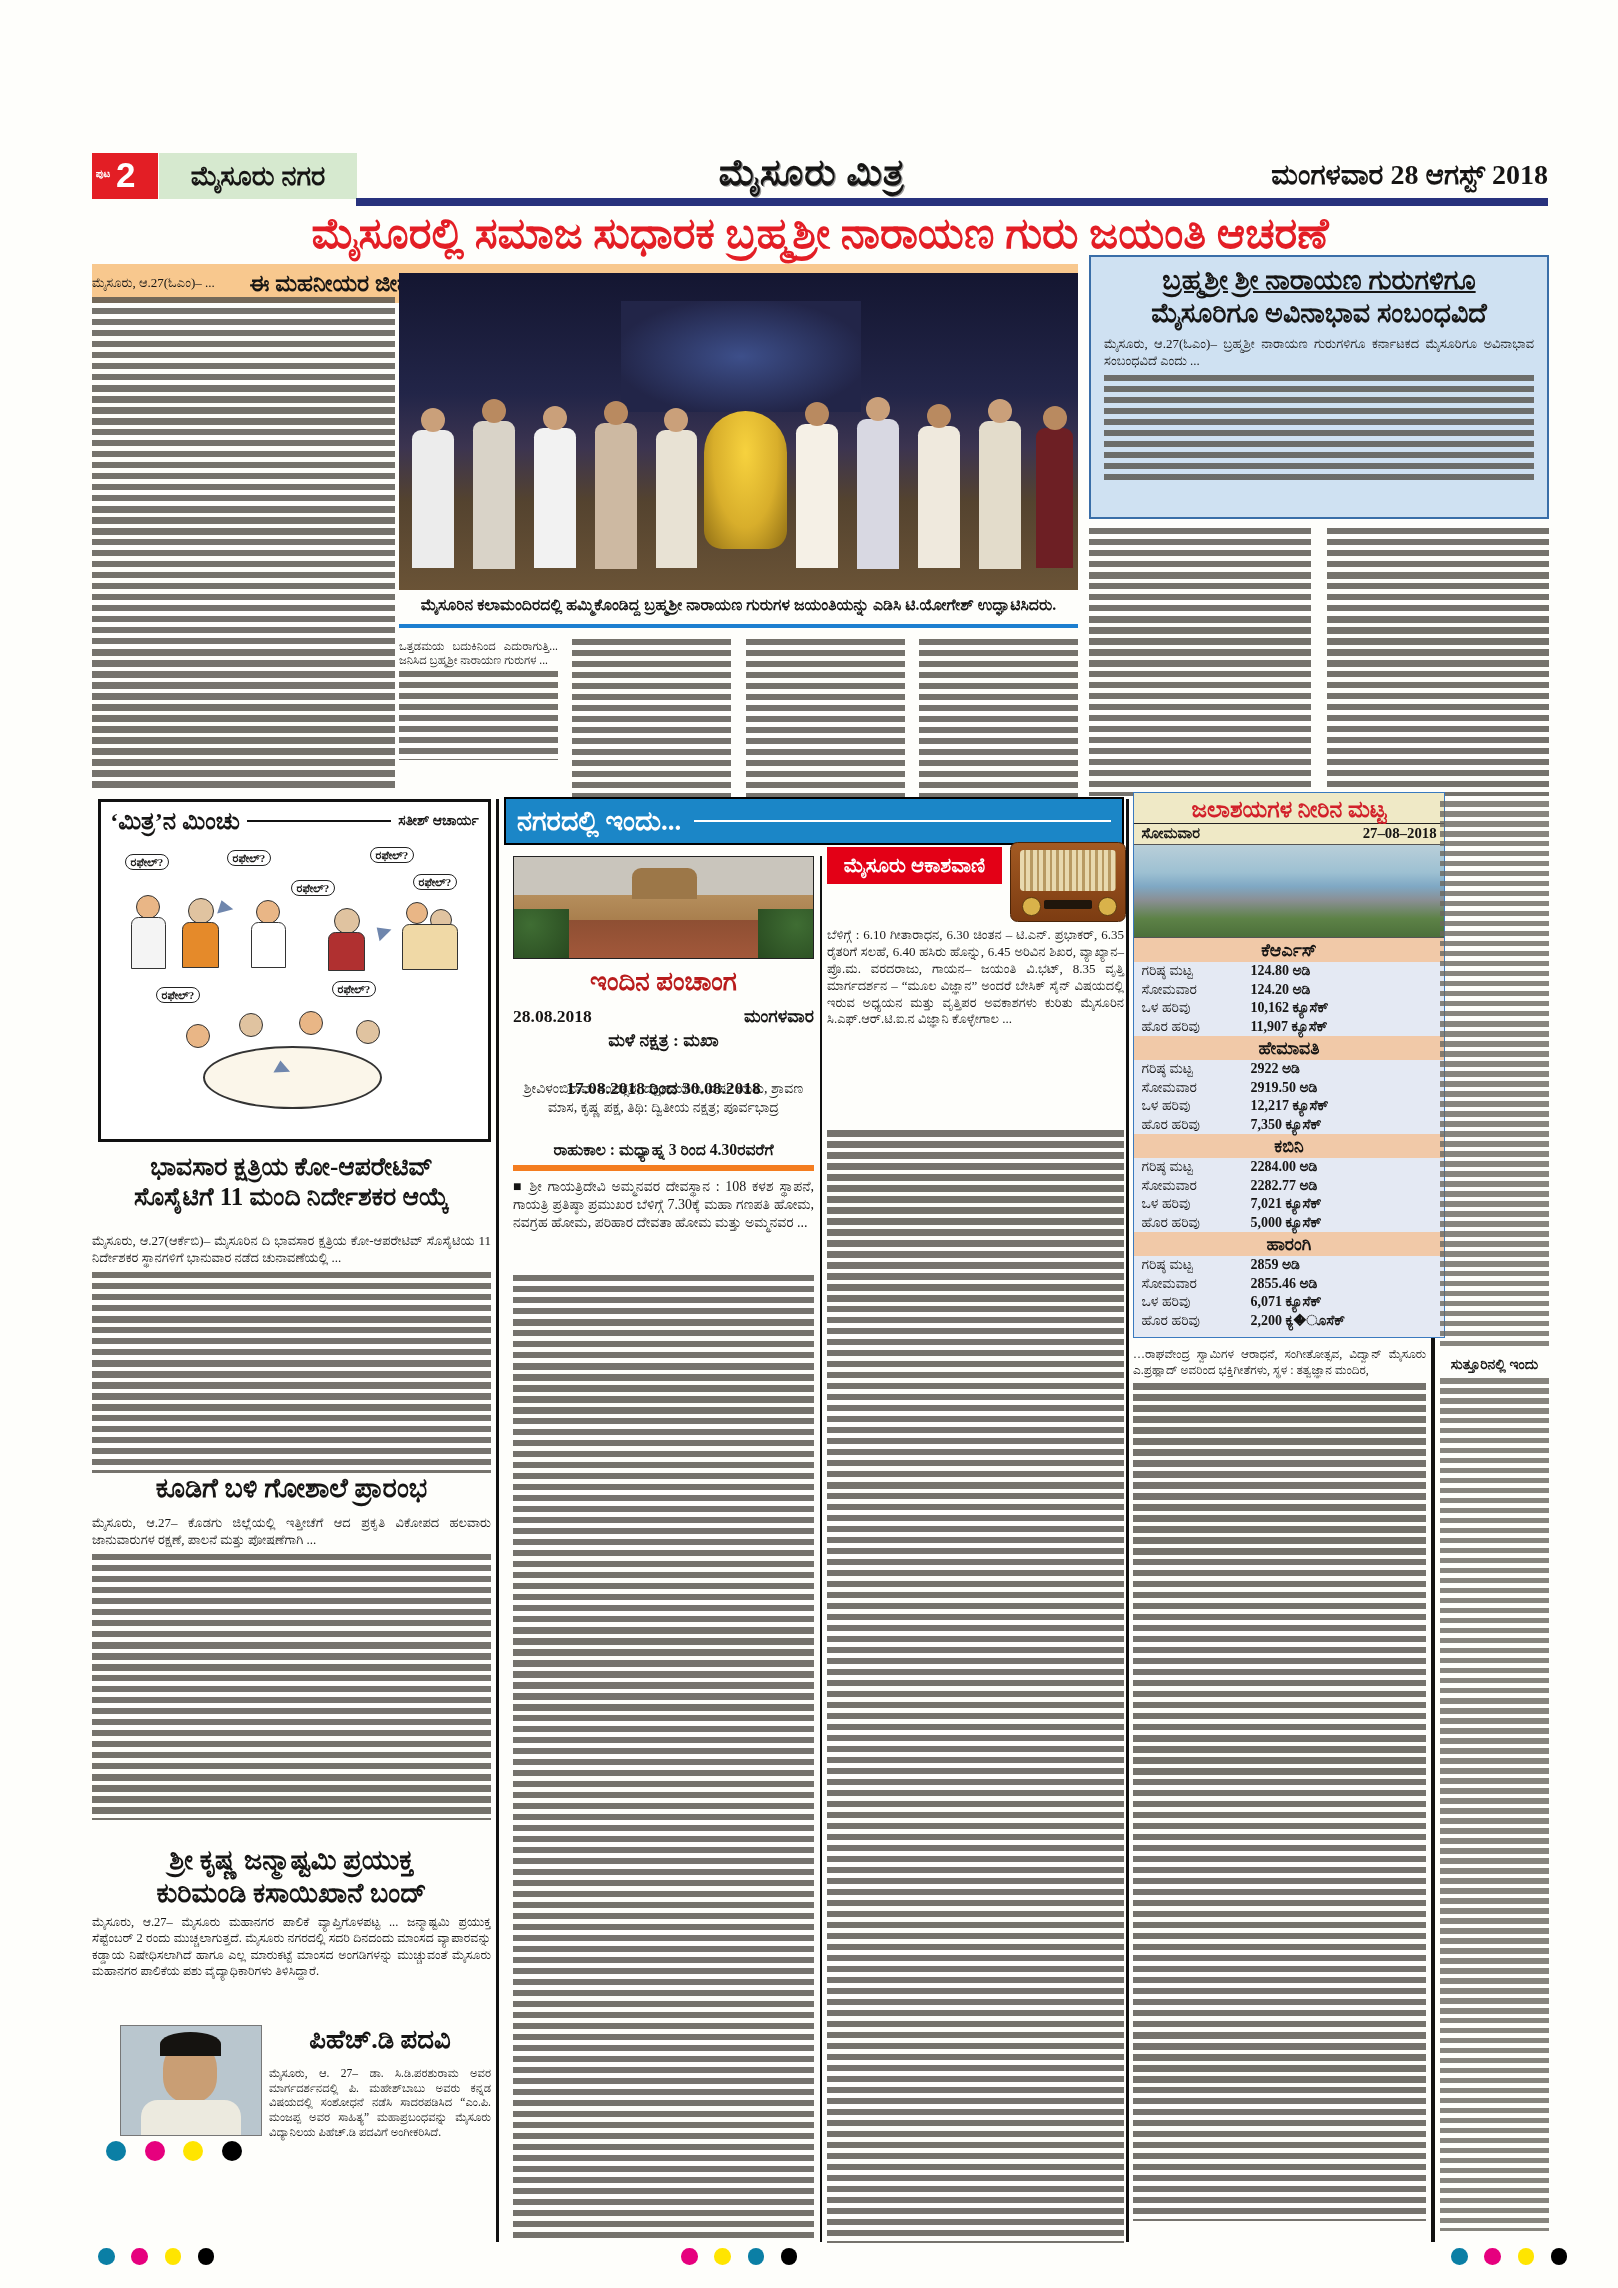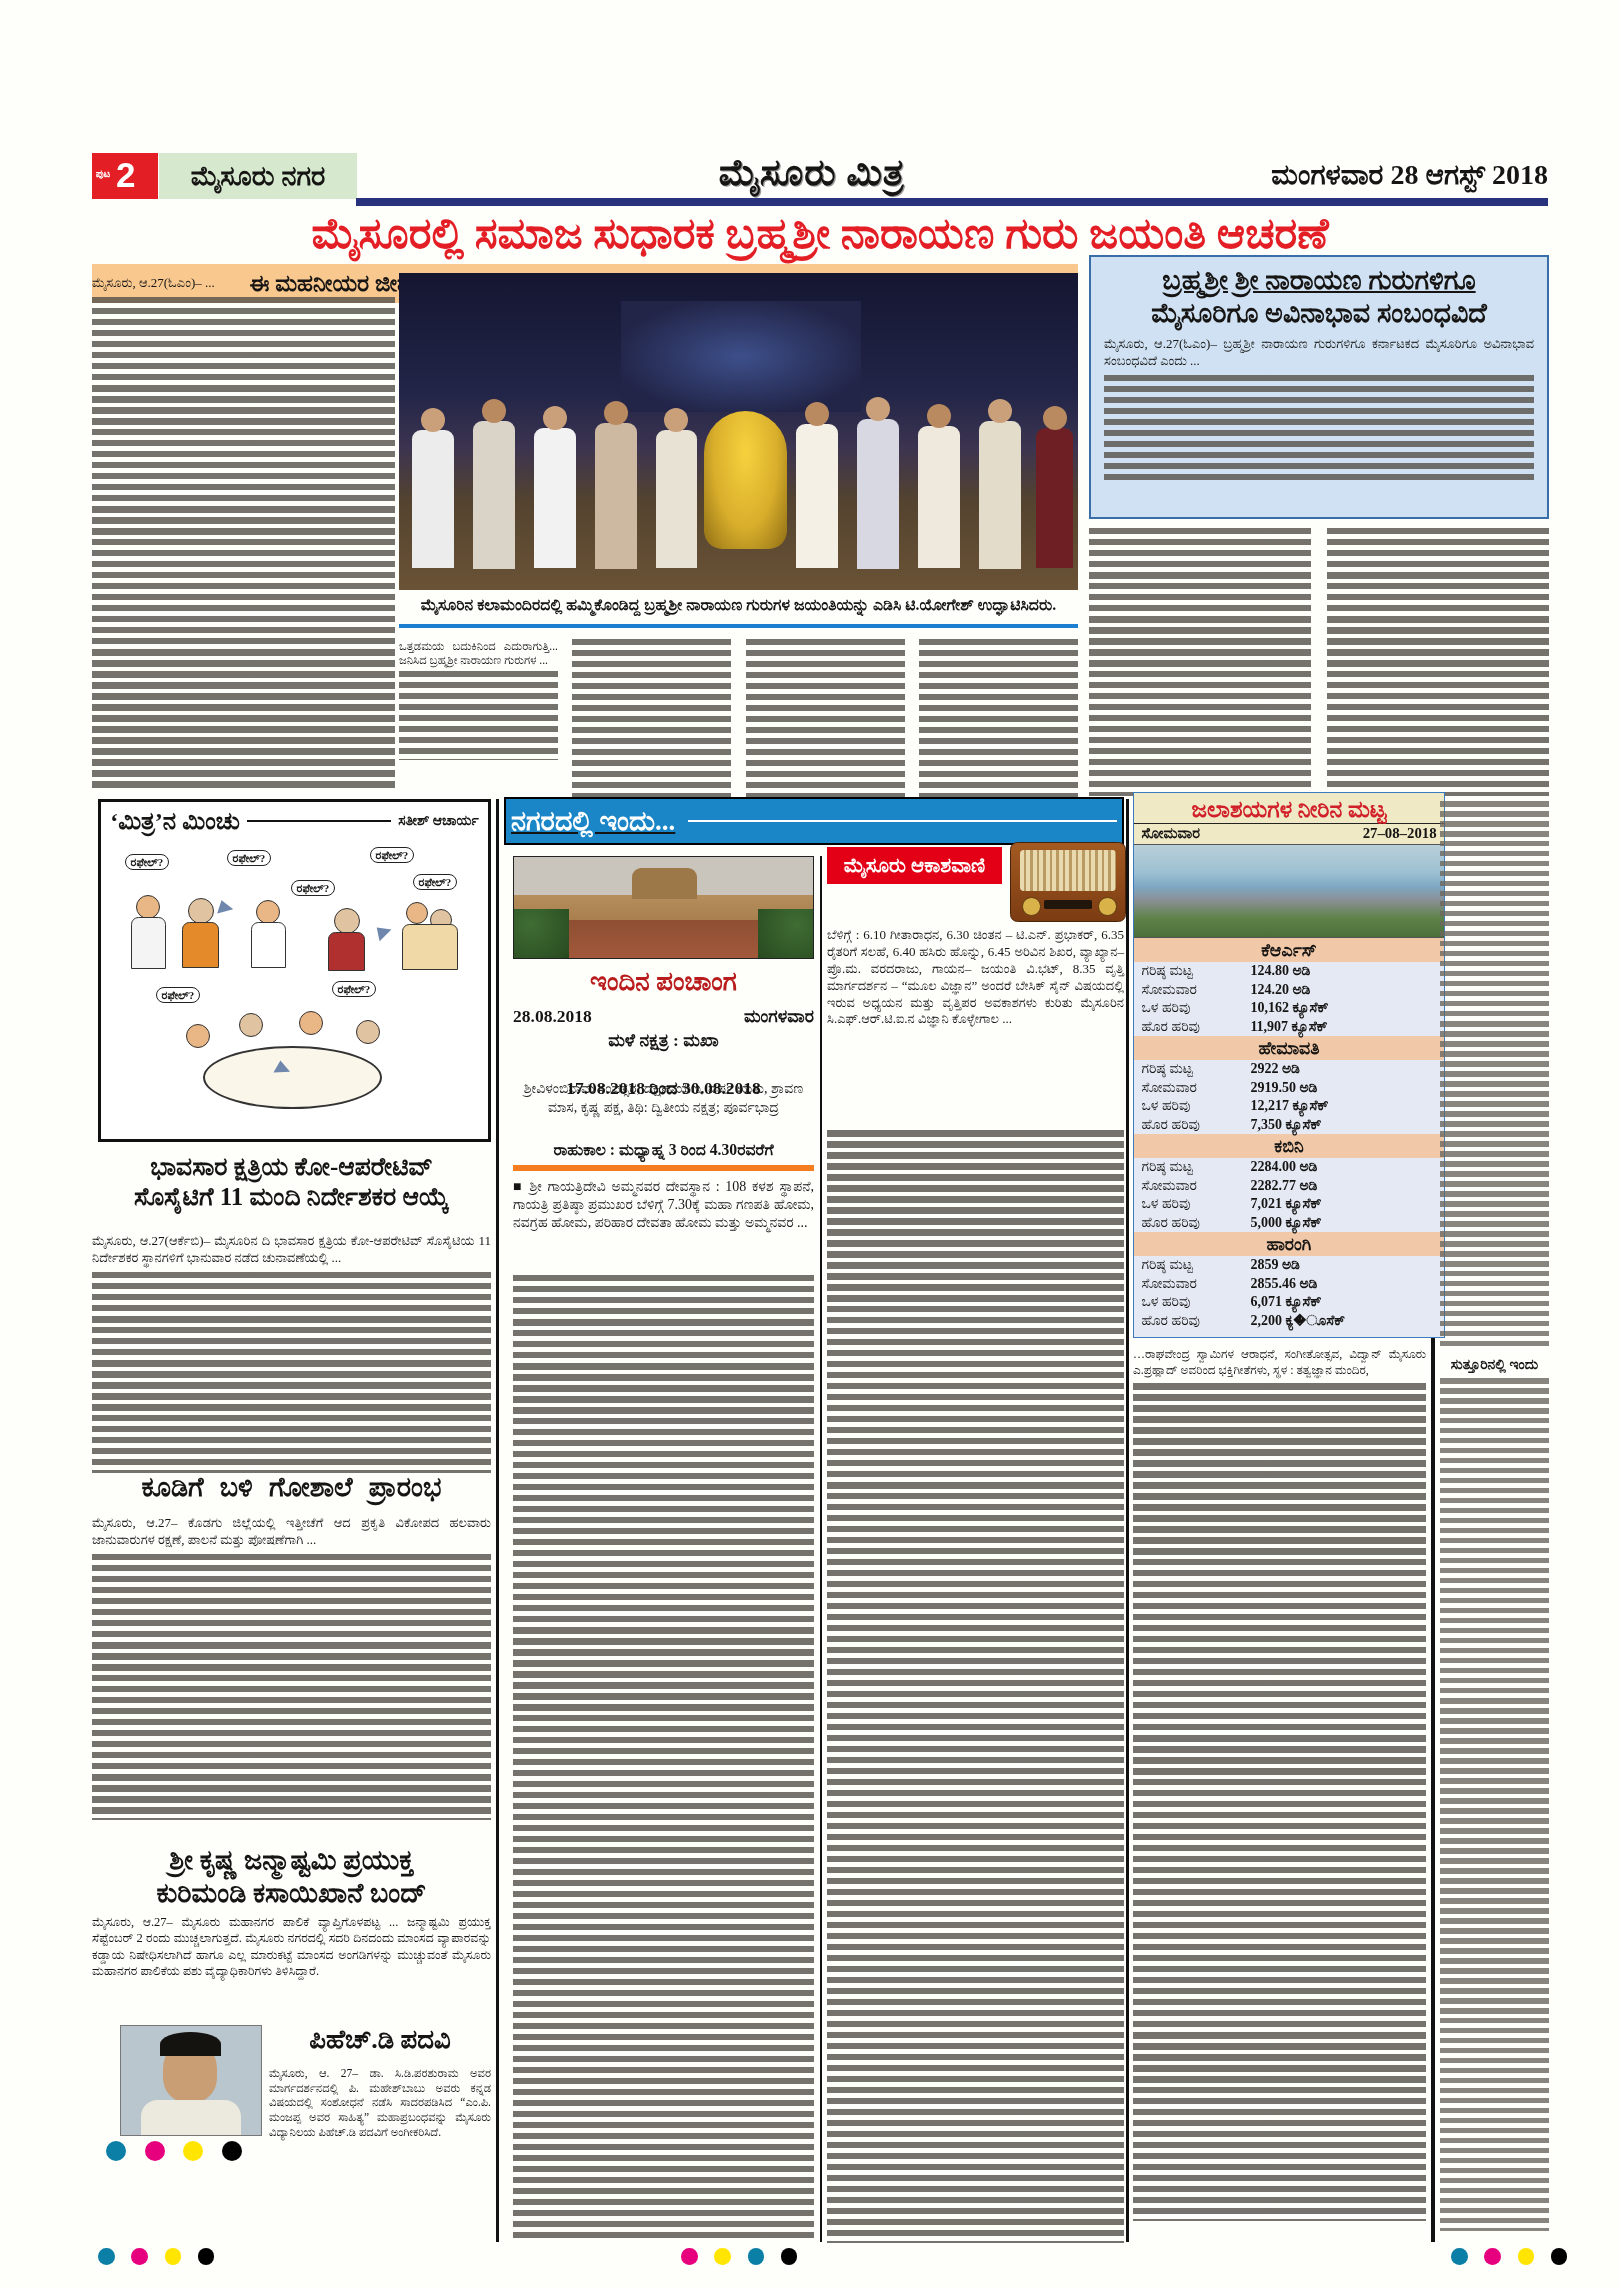--- a/index.html
+++ b/index.html
@@ -143,21 +143,21 @@
 
   <div class="abs ctr b" style="left:92px;top:1152px;width:399px;font-size:25px;line-height:1.2;">
     <div>ಭಾವಸಾರ ಕ್ಷತ್ರಿಯ ಕೋ-ಆಪರೇಟಿವ್</div>
     <div>ಸೊಸೈಟಿಗೆ 11 ಮಂದಿ ನಿರ್ದೇಶಕರ ಆಯ್ಕೆ</div>
   </div>
   <div class="abs" style="left:92px;top:1216px;width:399px;margin-top:17px;">
     <div class="lead just">ಮೈಸೂರು, ಆ.27(ಆರ್ಕೆಬಿ)– ಮೈಸೂರಿನ ದಿ ಭಾವಸಾರ ಕ್ಷತ್ರಿಯ ಕೋ-ಆಪರೇಟಿವ್ ಸೊಸೈಟಿಯ 11 ನಿರ್ದೇಶಕರ ಸ್ಥಾನಗಳಿಗೆ ಭಾನುವಾರ ನಡೆದ ಚುನಾವಣೆಯಲ್ಲಿ ...</div>
     <div class="gk" style="margin-top:5.5px;height:201px;"></div>
   </div>
 
-  <div class="abs ctr b" style="left:92px;top:1473px;width:399px;font-size:27px;font-family:Liberation Mono, monospace;">ಕೂಡಿಗೆ ಬಳಿ ಗೋಶಾಲೆ ಪ್ರಾರಂಭ</div>
+  <div class="abs ctr b" style="left:92px;top:1473px;width:399px;font-size:27px;">ಕೂಡಿಗೆ ಬಳಿ ಗೋಶಾಲೆ ಪ್ರಾರಂಭ</div>
   <div class="abs" style="left:92px;top:1515px;width:399px;">
     <div class="lead just">ಮೈಸೂರು, ಆ.27– ಕೊಡಗು ಜಿಲ್ಲೆಯಲ್ಲಿ ಇತ್ತೀಚೆಗೆ ಆದ ಪ್ರಕೃತಿ ವಿಕೋಪದ ಹಲವಾರು ಜಾನುವಾರುಗಳ ರಕ್ಷಣೆ, ಪಾಲನೆ ಮತ್ತು ಪೋಷಣೆಗಾಗಿ ...</div>
     <div class="gk" style="margin-top:5.5px;height:266px;"></div>
   </div>
 
   <div class="abs ctr b" style="left:92px;top:1844px;width:399px;font-size:27px;line-height:1.22;">
     <div>ಶ್ರೀ ಕೃಷ್ಣ ಜನ್ಮಾಷ್ಟಮಿ ಪ್ರಯುಕ್ತ</div>
     <div>ಕುರಿಮಂಡಿ ಕಸಾಯಿಖಾನೆ ಬಂದ್</div>
   </div>
   <div class="abs just" style="left:92px;top:1914px;width:399px;font-size:12.5px;line-height:1.3;">
@@ -166,21 +166,21 @@
   </div>
 
   <div class="abs" style="left:120px;top:2025px;width:140px;height:109px;background:#b9c6ce;border:0.9px solid #777;overflow:hidden;">
     <div class="abs" style="left:42px;top:14.8px;width:54px;height:61px;background:#c99e74;border-radius:45% 45% 40% 40%;"></div>
     <div class="abs" style="left:39px;top:5.5px;width:61px;height:24px;background:#151310;border-radius:50% 50% 0 0;"></div>
     <div class="abs" style="left:20px;top:74px;width:100px;height:35px;background:#eceadf;border-radius:16.6px 16.6px 0 0;"></div>
   </div>
   <div class="abs ctr b" style="left:269px;top:2025px;width:222px;font-size:26px;">ಪಿಹೆಚ್.ಡಿ ಪದವಿ</div>
   <div class="abs just" style="left:269px;top:2066px;width:222px;font-size:11.5px;line-height:1.28;">ಮೈಸೂರು, ಆ. 27– ಡಾ. ಸಿ.ಡಿ.ಪರಶುರಾಮ ಅವರ ಮಾರ್ಗದರ್ಶನದಲ್ಲಿ ಪಿ. ಮಹೇಶ್‌ಬಾಬು ಅವರು ಕನ್ನಡ ವಿಷಯದಲ್ಲಿ ಸಂಶೋಧನೆ ನಡೆಸಿ ಸಾದರಪಡಿಸಿದ “ಎಂ.ಪಿ. ಮಂಜಪ್ಪ ಅವರ ಸಾಹಿತ್ಯ” ಮಹಾಪ್ರಬಂಧವನ್ನು ಮೈಸೂರು ವಿದ್ಯಾನಿಲಯ ಪಿಹೆಚ್.ಡಿ ಪದವಿಗೆ ಅಂಗೀಕರಿಸಿದೆ.</div>
 
-  <div class="abs" style="left:504px;top:797px;width:620px;height:48px;background:#1b86c7;border:2.8px solid #000;box-sizing:border-box;display:flex;align-items:center;padding:0 5px;text-decoration:underline;">
+  <div class="abs" style="left:504px;top:797px;width:620px;height:48px;background:#1b86c7;border:2.8px solid #000;box-sizing:border-box;display:flex;align-items:center;padding:0 11px;">
     <span class="b" style="color:#fff;font-size:27px;white-space:nowrap;">ನಗರದಲ್ಲಿ ಇಂದು...</span>
     <span style="flex:1;border-top:2.8px solid #fff;margin-left:13px;"></span>
   </div>
 
   <div class="abs" style="left:513px;top:856px;width:301px;height:103px;border:1.8px solid #222;box-sizing:border-box;background:linear-gradient(to bottom,#c9c5bc 0%,#c9c5bc 38%,#b58e5c 38%,#a97f4e 62%,#8e4f33 62%,#a2583a 100%);overflow:hidden;">
     <div class="abs" style="left:118px;top:11px;width:65px;height:31px;background:#9c7748;border-radius:9.2px 9.2px 0 0;"></div>
     <div class="abs" style="left:0;top:52px;width:55px;height:52px;background:radial-gradient(circle at 30% 30%,#3f6d33,#27481f);"></div>
     <div class="abs" style="right:0;top:52px;width:55px;height:52px;background:radial-gradient(circle at 70% 30%,#3f6d33,#27481f);"></div>
   </div>
   <div class="abs ctr b" style="left:513px;top:967px;width:301px;font-size:26px;color:#b91c1c;">ಇಂದಿನ ಪಂಚಾಂಗ</div>

